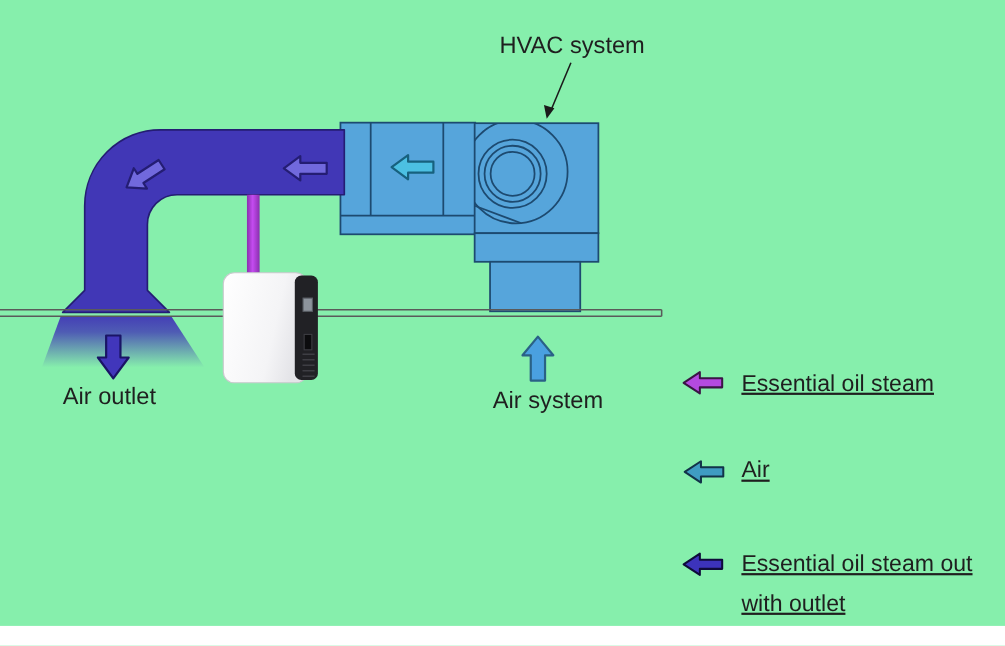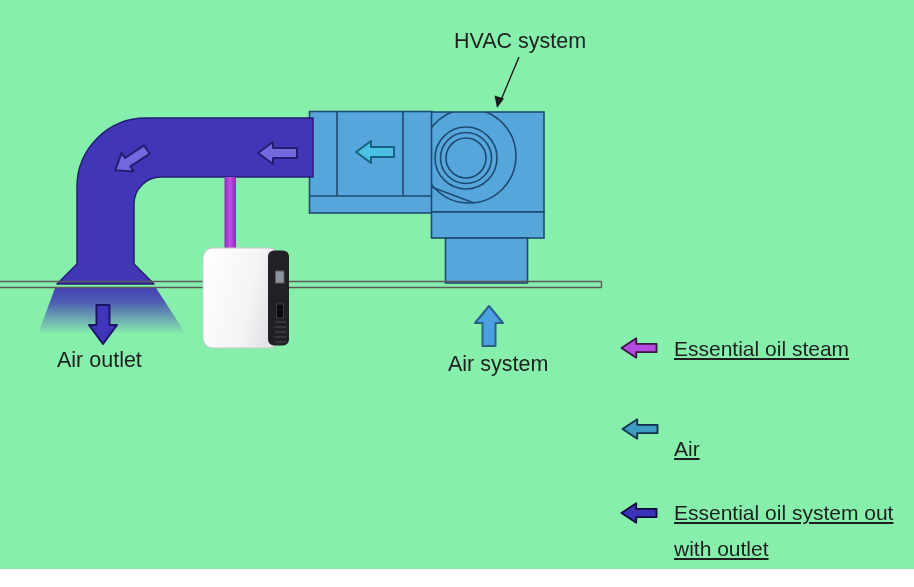--- a/index.html
+++ b/index.html
@@ -101,24 +101,24 @@
   <div class="abs" style="left:0;top:0;width:914px;height:587px;pointer-events:none;">
 
     <svg class="abs" style="left:619px;top:336px;" width="40" height="24" viewBox="0 0 42 26">
       <polygon points="2,13 18,2.5 18,8.5 40,8.5 40,17.5 18,17.5 18,23.5" stroke-width="2" stroke-linejoin="round" fill="#b44ae0" stroke="#3a1545"></polygon>
     </svg>
     <div class="abs legend-label" style="left:674px;top:331px;">Essential oil steam</div>
 
     <svg class="abs" style="left:620px;top:417px;" width="40" height="24" viewBox="0 0 42 26">
       <polygon points="2,13 18,2.5 18,8.5 40,8.5 40,17.5 18,17.5 18,23.5" stroke-width="2" stroke-linejoin="round" fill="#3f9cc2" stroke="#123349"></polygon>
     </svg>
-    <div class="abs legend-label" style="left:674px;top:431px;">Air</div>
+    <div class="abs legend-label" style="left:674px;top:410px;">Air</div>
 
     <svg class="abs" style="left:619px;top:501px;" width="40" height="24" viewBox="0 0 42 26">
       <polygon points="2,13 18,2.5 18,8.5 40,8.5 40,17.5 18,17.5 18,23.5" stroke-width="2" stroke-linejoin="round" fill="#3c33bb" stroke="#0e0b3a"></polygon>
     </svg>
     <div class="abs" style="left:674px;top:495px;">
-      <div class="legend-label">Essential oil system out</div>
+      <div class="legend-label">Essential oil steam out</div>
       <div class="legend-label">with outlet</div>
     </div>
 
   </div>
 </div>
 
 </body></html>

